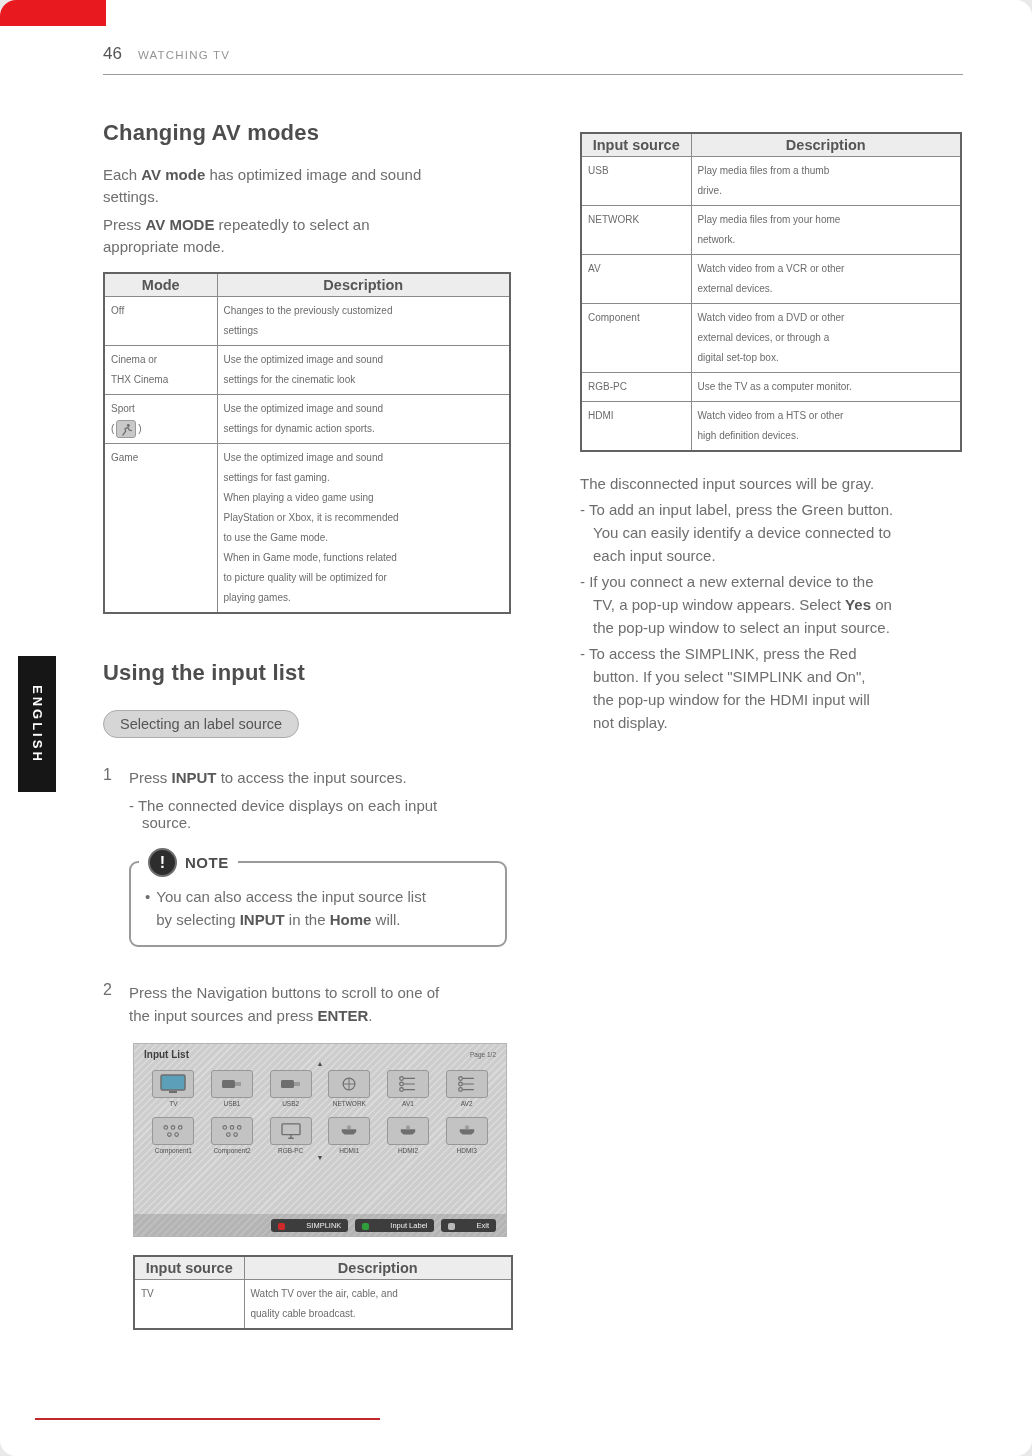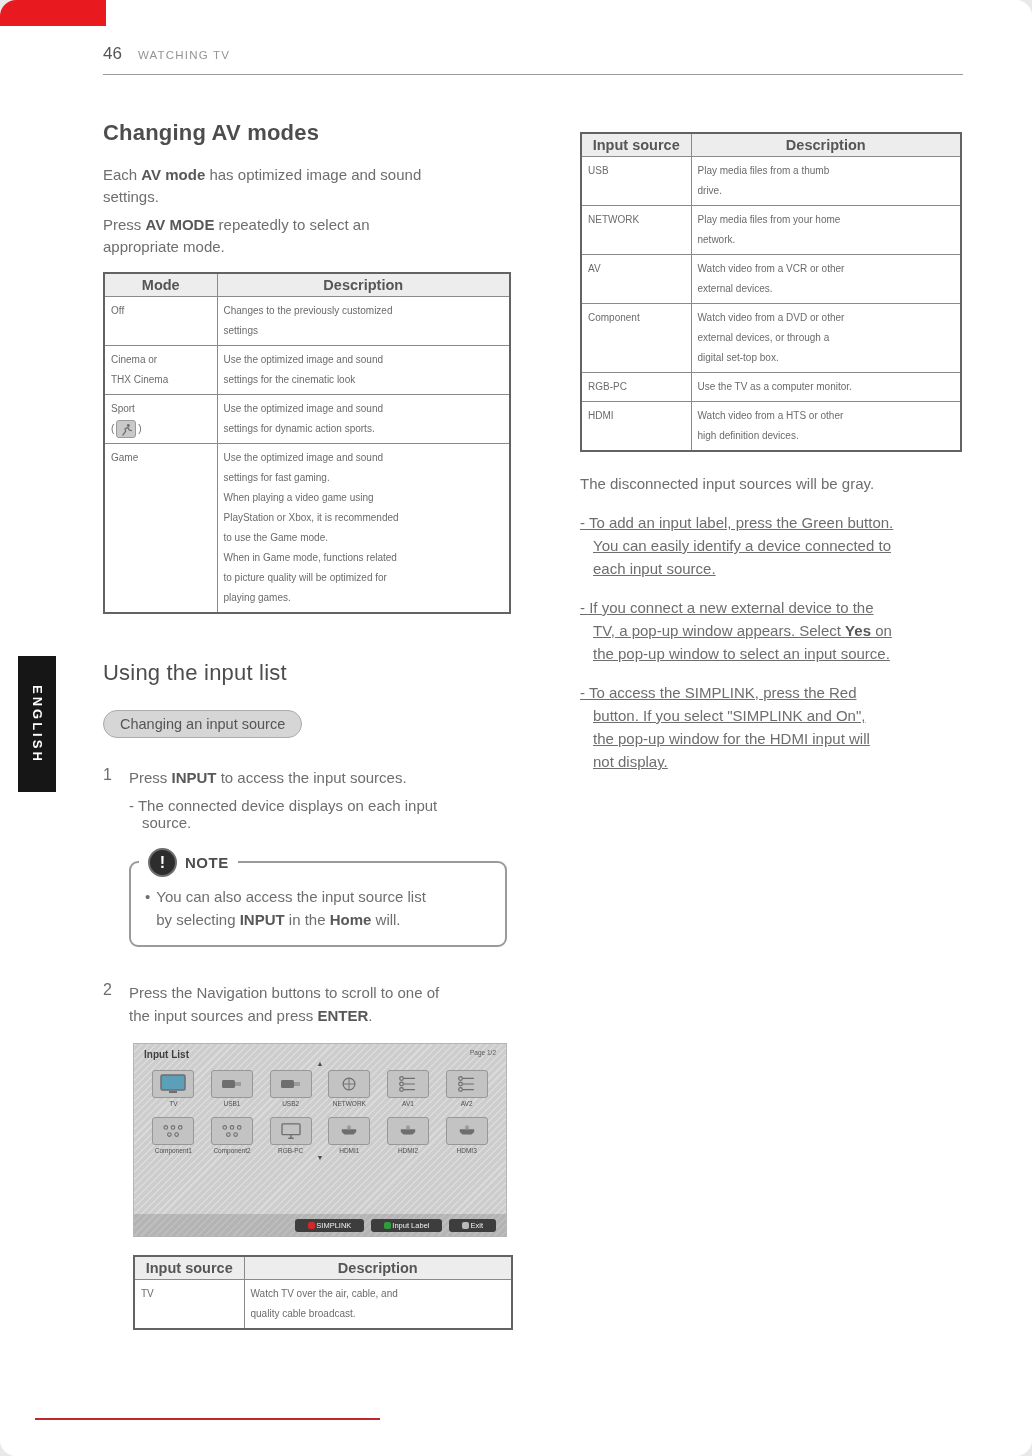--- a/index.html
+++ b/index.html
@@ -28,60 +28,60 @@
   table{border:2px solid #636363;}
   th{background:#ededed;font-size:14.5px;color:#565656;font-weight:700;padding:3px 5px;text-align:center;}
   td{font-size:10px;line-height:20px;color:#6b6b6b;padding:4px 6px;vertical-align:top;white-space:pre-line;}
   .col-mode{width:113px;}
   .col-src{width:110px;}
   
   .sport-wrap{display:inline-flex;align-items:center;gap:2px;}
   .sport-badge{display:inline-flex;width:18px;height:16px;background:#c9c9c9;border:1px solid #9a9a9a;
                border-radius:3px;align-items:center;justify-content:center;}
   
-  h2{font-size:22px;font-weight:400;color:#4d4d4d;margin:46px 0 24px 0;letter-spacing:.2px;}
+  h2{font-size:22px;font-weight:700;color:#4d4d4d;margin:46px 0 24px 0;letter-spacing:.2px;}
   .pill{display:inline-block;background:#d6d6d6;border:1px solid #ababab;border-radius:15px;
         padding:5px 16px;font-size:14.5px;color:#555;margin:0 0 28px 0;}
   .step{display:flex;gap:13px;margin:0 0 8px 0;}
   .step-num{font-size:16px;color:#6e6e6e;width:13px;flex:none;}
   .step-text{font-size:15px;line-height:23px;white-space:pre-line;}
   .sub-dash{font-size:15px;line-height:17px;white-space:pre-line;margin:2px 0 0 26px;padding-left:13px;text-indent:-13px;}
   
   .note-box{position:relative;border:2px solid #9a9a9a;border-radius:9px;margin:30px 0 0 26px;width:346px;
             padding:22px 14px 14px 14px;}
   .note-head{position:absolute;top:-15px;left:8px;background:#fff;padding:0 9px;display:flex;align-items:center;gap:8px;}
   .note-icon{width:25px;height:25px;border-radius:50%;background:#2d2d2d;color:#fff;font-weight:700;font-size:16px;
              display:flex;align-items:center;justify-content:center;border:2px solid #6e6e6e;}
   .note-label{font-size:15px;font-weight:700;color:#4d4d4d;letter-spacing:.5px;}
   .note-body{font-size:15px;line-height:23px;white-space:pre-line;display:flex;gap:6px;}
   .note-bullet{flex:none;}
   
   .shot{position:relative;width:372px;height:192px;margin:16px 0 0 30px;background:#cdcdcd;
         background-image:repeating-linear-gradient(135deg, rgba(255,255,255,.28) 0 1.5px, rgba(0,0,0,0) 1.5px 5px);
         border:1px solid #b5b5b5;}
-  .shot-head{display:flex;justify-content:space-between;padding:5px 10px 0 10px;align-items:flex-start;}
+  .shot-head{display:flex;justify-content:space-between;padding:5px 10px 0 10px;align-items:center;}
   .shot-title{font-size:10px;font-weight:700;color:#3f3f3f;}
   .shot-page{font-size:6.5px;color:#5c5c5c;}
   .shot-arrow{text-align:center;font-size:7px;color:#4a4a4a;line-height:8px;}
   .tile-grid{display:grid;grid-template-columns:repeat(6,1fr);row-gap:10px;column-gap:4px;padding:2px 12px 0 12px;}
   .tile{display:flex;flex-direction:column;align-items:center;gap:2px;}
   .tile-icon{width:40px;height:26px;background:#c3c3c3;border:1px solid #979797;border-radius:3px;
              display:flex;align-items:center;justify-content:center;}
   .tile-label{font-size:6.5px;color:#4e4e4e;white-space:nowrap;}
   .shot-bar{position:absolute;left:0;right:0;bottom:0;height:22px;background:rgba(90,90,90,.22);
             display:flex;align-items:center;justify-content:flex-end;gap:7px;padding:0 10px;}
-  .bar-btn{display:inline-flex;align-items:center;gap:1px;background:#3d3d3d;color:#f0f0f0;font-size:7.5px;
-           border-radius:3px;padding:2px 13px;}
+  .bar-btn{display:inline-flex;align-items:flex-end;gap:21px;background:#3d3d3d;color:#f0f0f0;font-size:7.5px;
+           border-radius:3px;padding:2px 7px;}
   .dot{width:7px;height:7px;border-radius:2px;display:inline-block;}
   .dot.red{background:#cf2a2a;}
   .dot.green{background:#2f9e3a;}
   .dot.gray{background:#b9b9b9;}
   
   .right-para{font-size:15px;line-height:23px;margin:20px 0 2px 0;}
-  .dash-item{font-size:15px;line-height:23px;white-space:pre-line;padding-left:13px;text-indent:-13px;margin:16px 0 2px 0;text-decoration:underline;}
+  .dash-item{font-size:15px;line-height:23px;white-space:pre-line;padding-left:13px;text-indent:-13px;margin:3px 0 2px 0;}
 </style>
 </head>
 <body>
 
 <div class="page">
 
   <div class="red-corner"></div>
 
   <header class="page-header">
     <span class="pg-num">46</span><span class="pg-title">WATCHING TV</span>
@@ -140,21 +140,21 @@
 to use the Game mode.
 When in Game mode, functions related
 to picture quality will be optimized for
 playing games.</td>
       </tr>
     </tbody>
       </table>
 
     <h2>Using the input list</h2>
 
-    <div class="pill">Changing an input source</div>
+    <div class="pill">Selecting an label source</div>
 
     <div class="step">
       <span class="step-num">1</span>
       <span class="step-text"><span>Press </span><span class="bold">INPUT</span><span> to access the input sources.</span></span>
     </div>
     <div class="sub-dash">- The connected device displays on each input
 source.</div>
 
     <div class="note-box">
       <div class="note-head">

